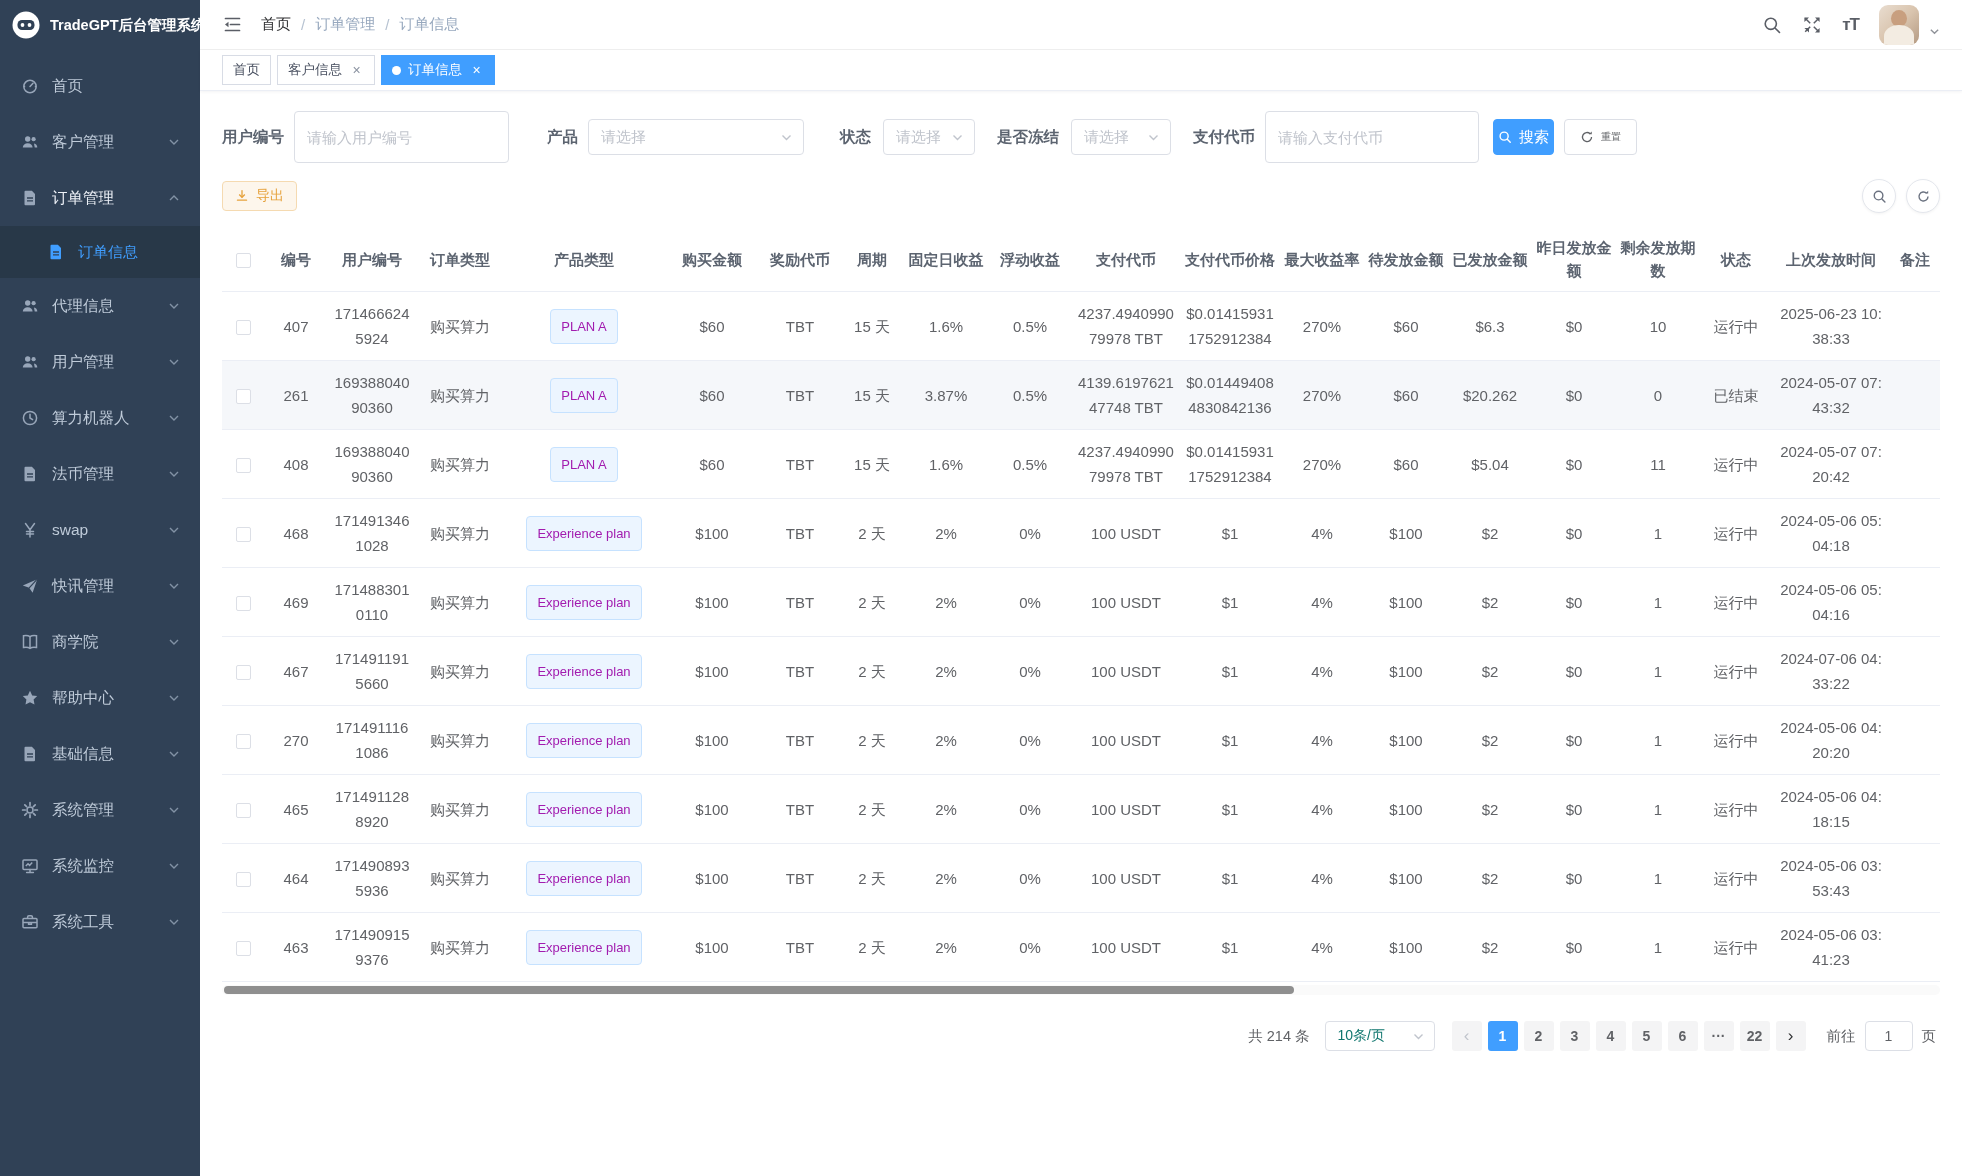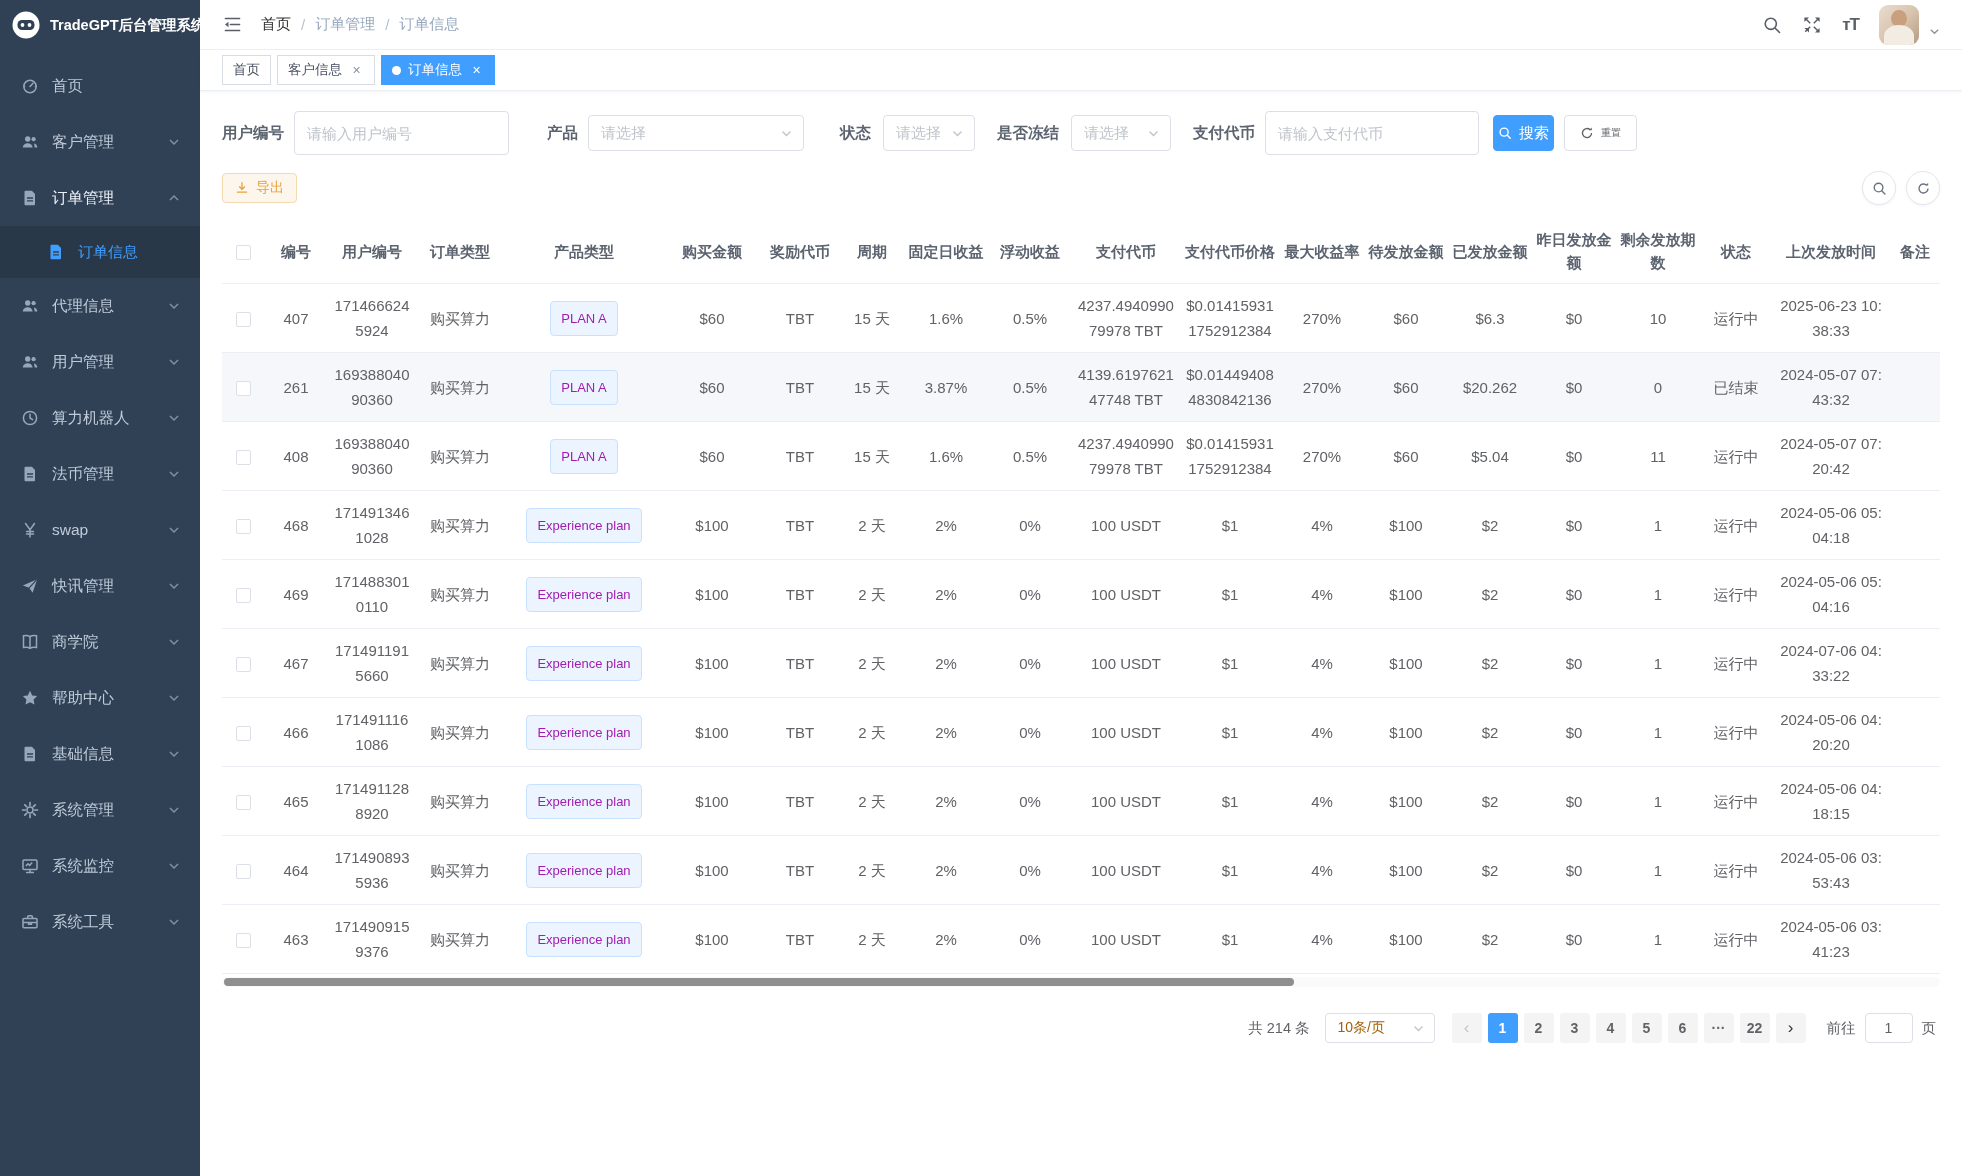--- a/index.html
+++ b/index.html
@@ -50,21 +50,21 @@
 .tag { height:30px; display:inline-flex; align-items:center; gap:7px; padding:0 10px; border:1px solid #d8dce5; background:#fff; color:#495060; font-size:13.5px; cursor:pointer; white-space:nowrap; }
 .tag-close { font-size:14px; color:#8b93a1; width:15px; text-align:center; }
 .tag.active { background:#409eff; border-color:#409eff; color:#fff; }
 .tag.active .tag-dot { width:9px; height:9px; border-radius:50%; background:#fff; display:inline-block; }
 .tag.active .tag-close { color:#fff; }
 
 
 .content { padding:20px 22px 0; flex:1; }
 .filters { display:flex; align-items:center; }
 .f-label { font-size:15.5px; font-weight:700; color:#5c6470; white-space:nowrap; }
-.f-input { height:44px; border:1px solid #dcdfe6; border-radius:4px; padding:8px 12px; font-size:15px; color:#606266; background:#fff; font-family:inherit; outline:none; }
+.f-input { height:52px; border:1px solid #dcdfe6; border-radius:4px; padding:8px 12px; font-size:15px; color:#606266; background:#fff; font-family:inherit; outline:none; }
 .f-input::placeholder { color:#c0c4cc; }
 .f-select { height:36px; border:1px solid #dcdfe6; border-radius:4px; padding:0 10px 0 12px; background:#fff; display:flex; align-items:center; justify-content:space-between; color:#c0c4cc; font-size:15px; cursor:pointer; }
 .sel-caret { width:13px; height:13px; color:#c0c4cc; display:flex; }
 .sel-caret svg { width:13px; height:13px; }
 .btn { border-radius:4px; display:inline-flex; align-items:center; gap:7px; cursor:pointer; font-family:inherit; }
 .btn svg { width:14px; height:14px; }
 .btn-search { height:36px; padding:0 4px; background:#409eff; border:1px solid #409eff; color:#fff; font-size:15px; }
 .btn-reset { height:36px; padding:0 15px; background:#fff; border:1px solid #dcdfe6; color:#606266; font-size:10px; }
 
 .toolbar { margin-top:16px; display:flex; align-items:center; }
@@ -81,21 +81,21 @@
 tr.ended td { background:#f5f7fa; }
 .badge { display:inline-block; padding:4px 10px; font-size:13px; color:#a21caf; background:#ecf5ff; border:1px solid #c6e2ff; border-radius:4px; white-space:nowrap; }
 .checkbox { display:inline-block; width:15px; height:15px; border:1px solid #dcdfe6; border-radius:2px; background:#fff; vertical-align:middle; cursor:pointer; }
 
 .hscroll { width:1718px; height:10px; margin-top:3px; position:relative; background:#fafafa; border-radius:5px; }
 .hscroll-thumb { position:absolute; left:2px; top:1px; width:1070px; height:8px; background:#8f8f8f; border-radius:4px; cursor:pointer; }
 
 
 .pagination { display:flex; align-items:center; justify-content:flex-end; gap:9px; margin-top:26px; padding-right:4px; font-size:14.5px; color:#606266; }
 .pg-total { margin-right:6px; white-space:nowrap; }
-.pg-size { width:110px; height:30px; border:1px solid #dcdfe6; border-radius:4px; padding:0 9px 0 12px; display:flex; align-items:center; justify-content:space-between; font-size:14px; color:#a16207; cursor:pointer; }
+.pg-size { width:110px; height:30px; border:1px solid #dcdfe6; border-radius:4px; padding:0 9px 0 12px; display:flex; align-items:center; justify-content:space-between; font-size:14px; color:#0f766e; cursor:pointer; }
 .pg-pages { display:flex; align-items:center; gap:6px; margin-left:8px; }
 .pg-btn { min-width:30px; height:30px; padding:0 4px; background:#f4f4f5; border-radius:3px; display:flex; align-items:center; justify-content:center; font-size:14px; font-weight:600; color:#606266; cursor:pointer; }
 .pg-btn.active { background:#409eff; color:#fff; }
 .pg-btn.nav { font-size:17px; font-weight:400; color:#303133; }
 .pg-btn.nav.disabled { color:#c0c4cc; }
 .pg-goto { display:flex; align-items:center; gap:9px; margin-left:12px; white-space:nowrap; }
 .pg-input { width:48px; height:30px; border:1px solid #dcdfe6; border-radius:4px; text-align:center; font-size:14px; color:#606266; font-family:inherit; outline:none; }
 </style>
 </head>
 <body>
@@ -647,21 +647,21 @@
                 <td>$100</td>
                 <td>$2</td>
                 <td>$0</td>
                 <td>1</td>
                 <td>运行中</td>
                 <td>2024-07-06 04:33:22</td>
                 <td></td>
               </tr>
               <tr class="">
                 <td><span class="checkbox"></span></td>
-                <td>466</td>
+                <td>270</td>
                 <td>1714911161086</td>
                 <td>购买算力</td>
                 <td><span class="badge">Experience plan</span></td>
                 <td>$100</td>
                 <td>TBT</td>
                 <td>2 天</td>
                 <td>2%</td>
                 <td>0%</td>
                 <td>100 USDT</td>
                 <td>$1</td>

